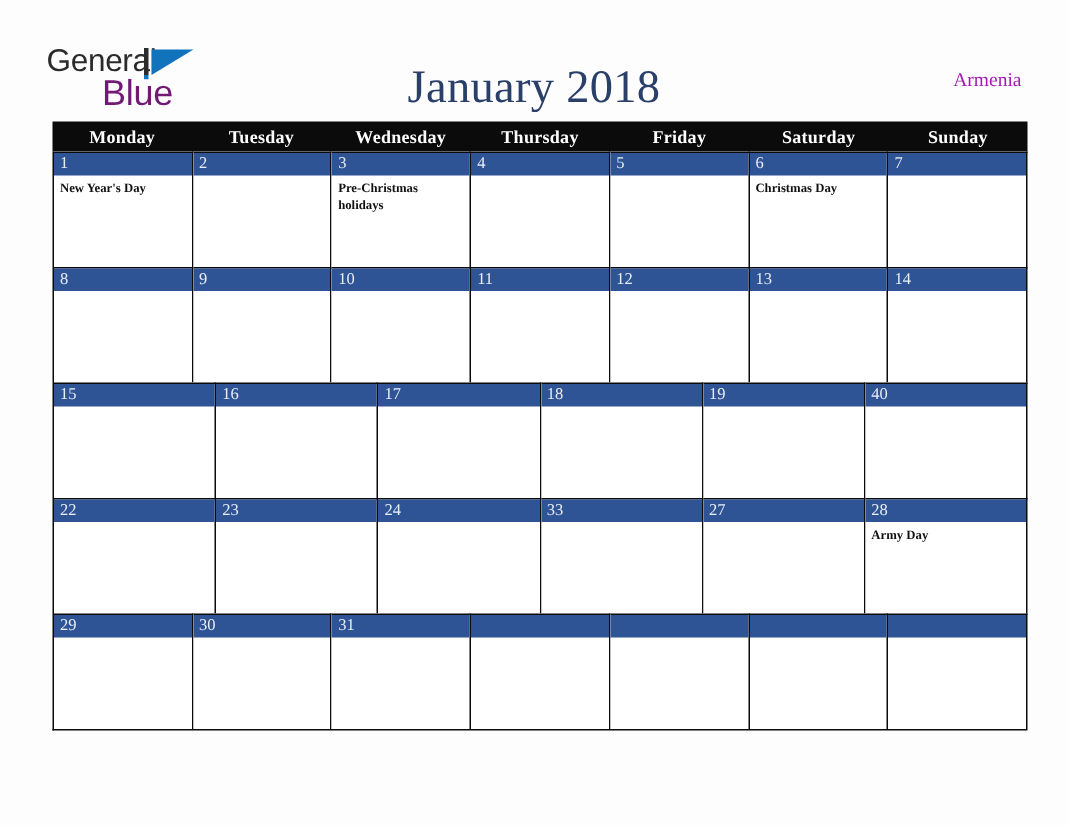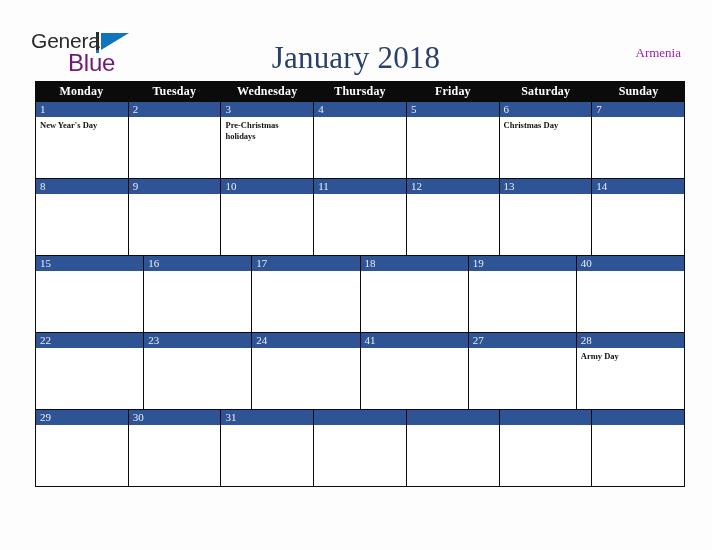--- a/index.html
+++ b/index.html
@@ -346,21 +346,21 @@
             <div class="events"></div>
           </div>
           <div class="cell">
             <div class="daybar">
               <span class="daynum">24</span>
             </div>
             <div class="events"></div>
           </div>
           <div class="cell">
             <div class="daybar">
-              <span class="daynum">41</span>
+              <span class="daynum">33</span>
             </div>
             <div class="events"></div>
           </div>
           <div class="cell">
             <div class="daybar">
               <span class="daynum">27</span>
             </div>
             <div class="events"></div>
           </div>
           <div class="cell">

